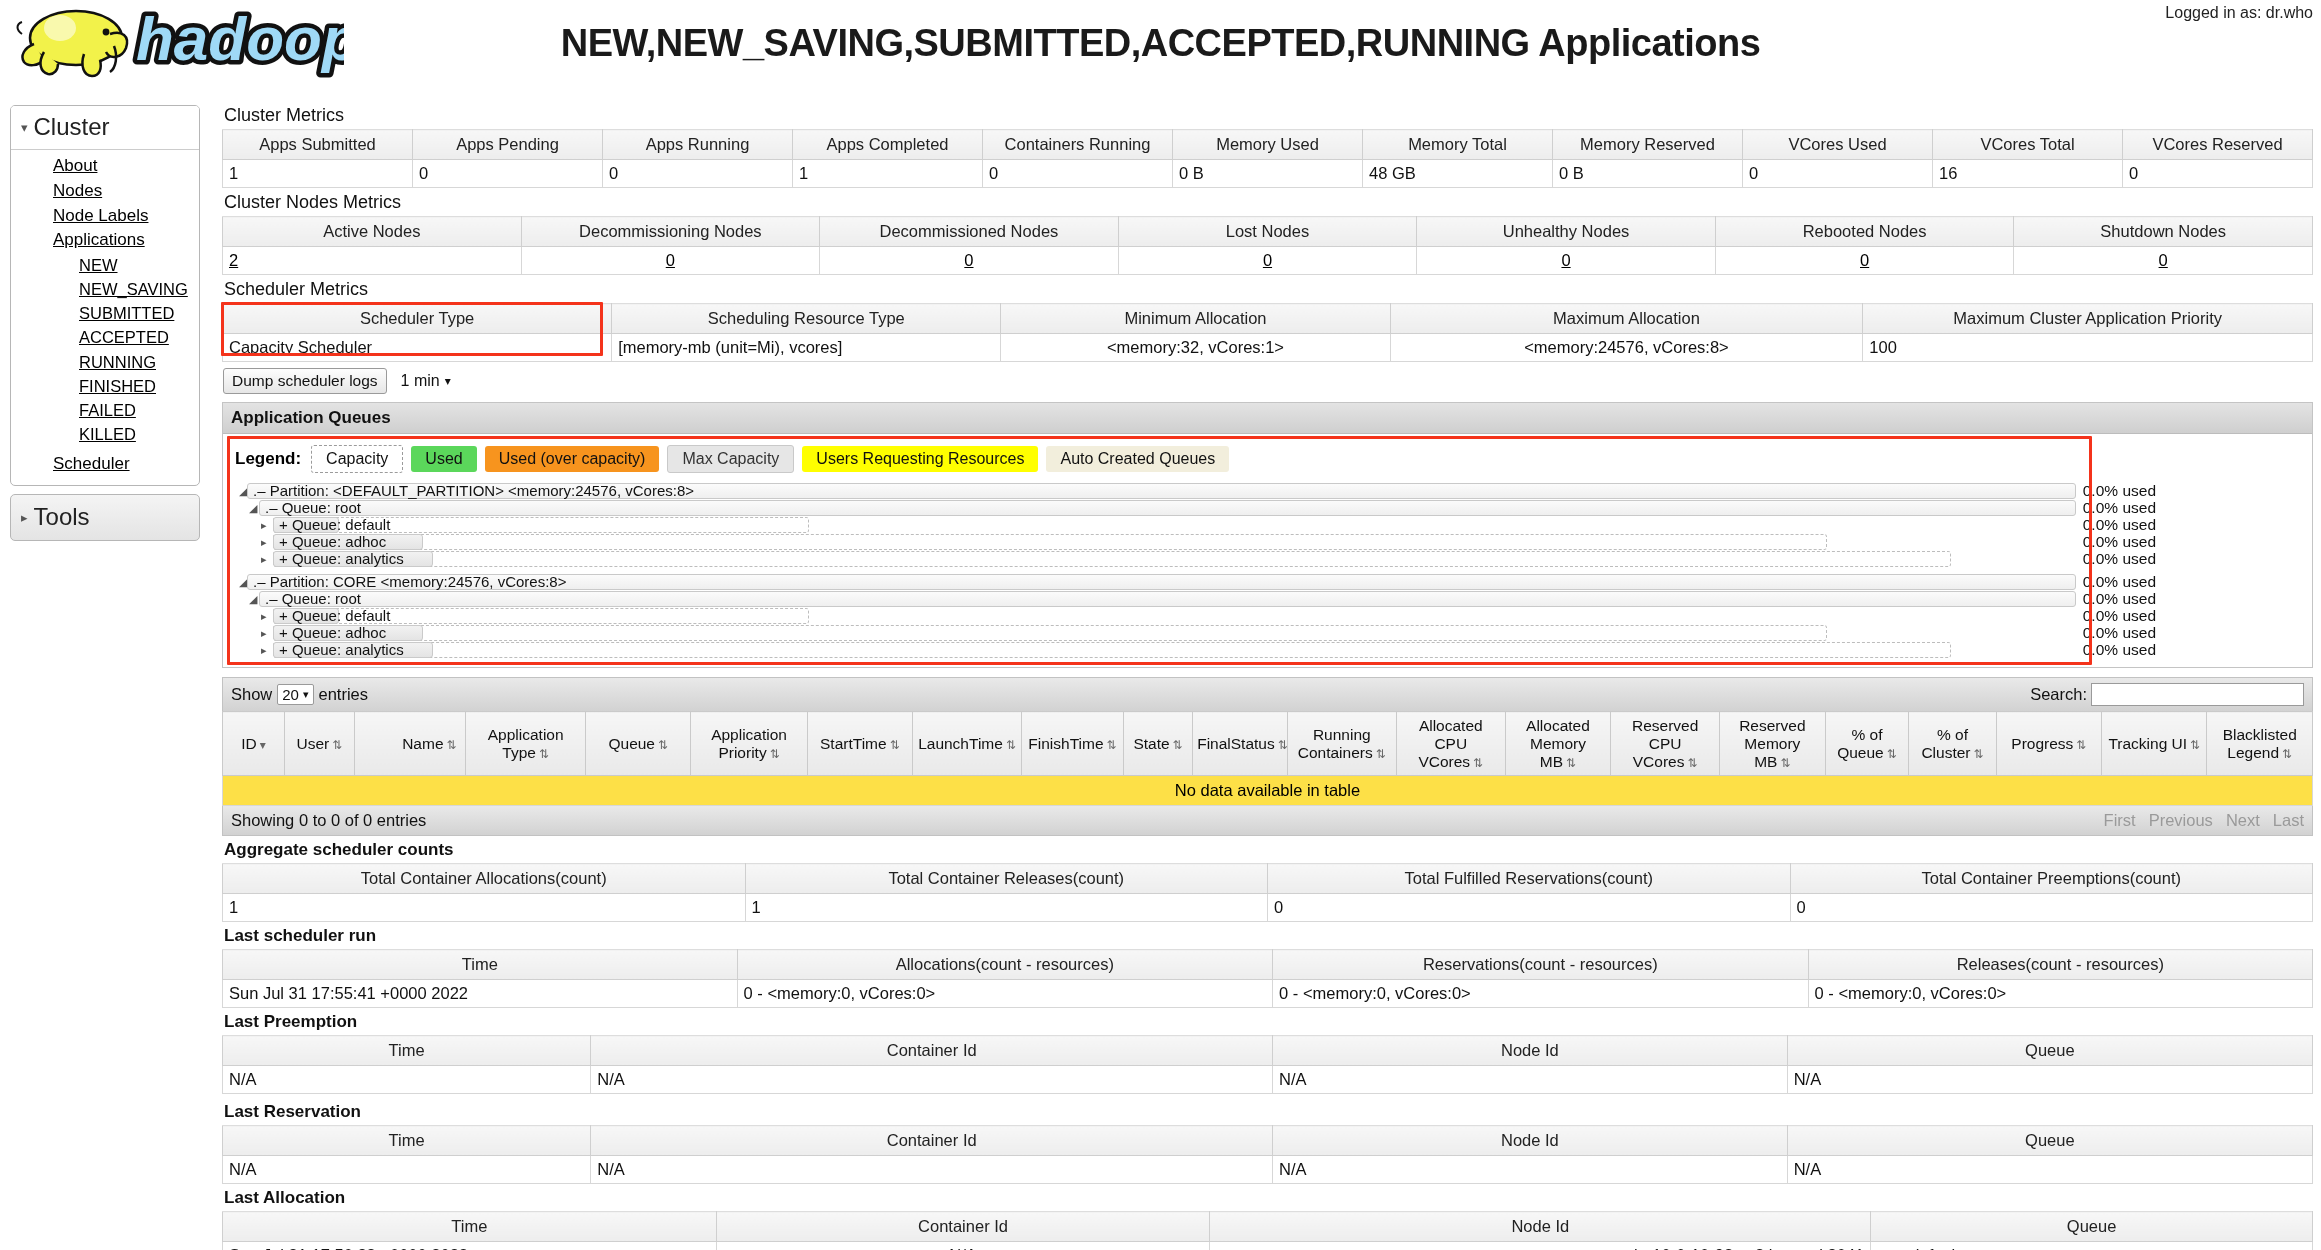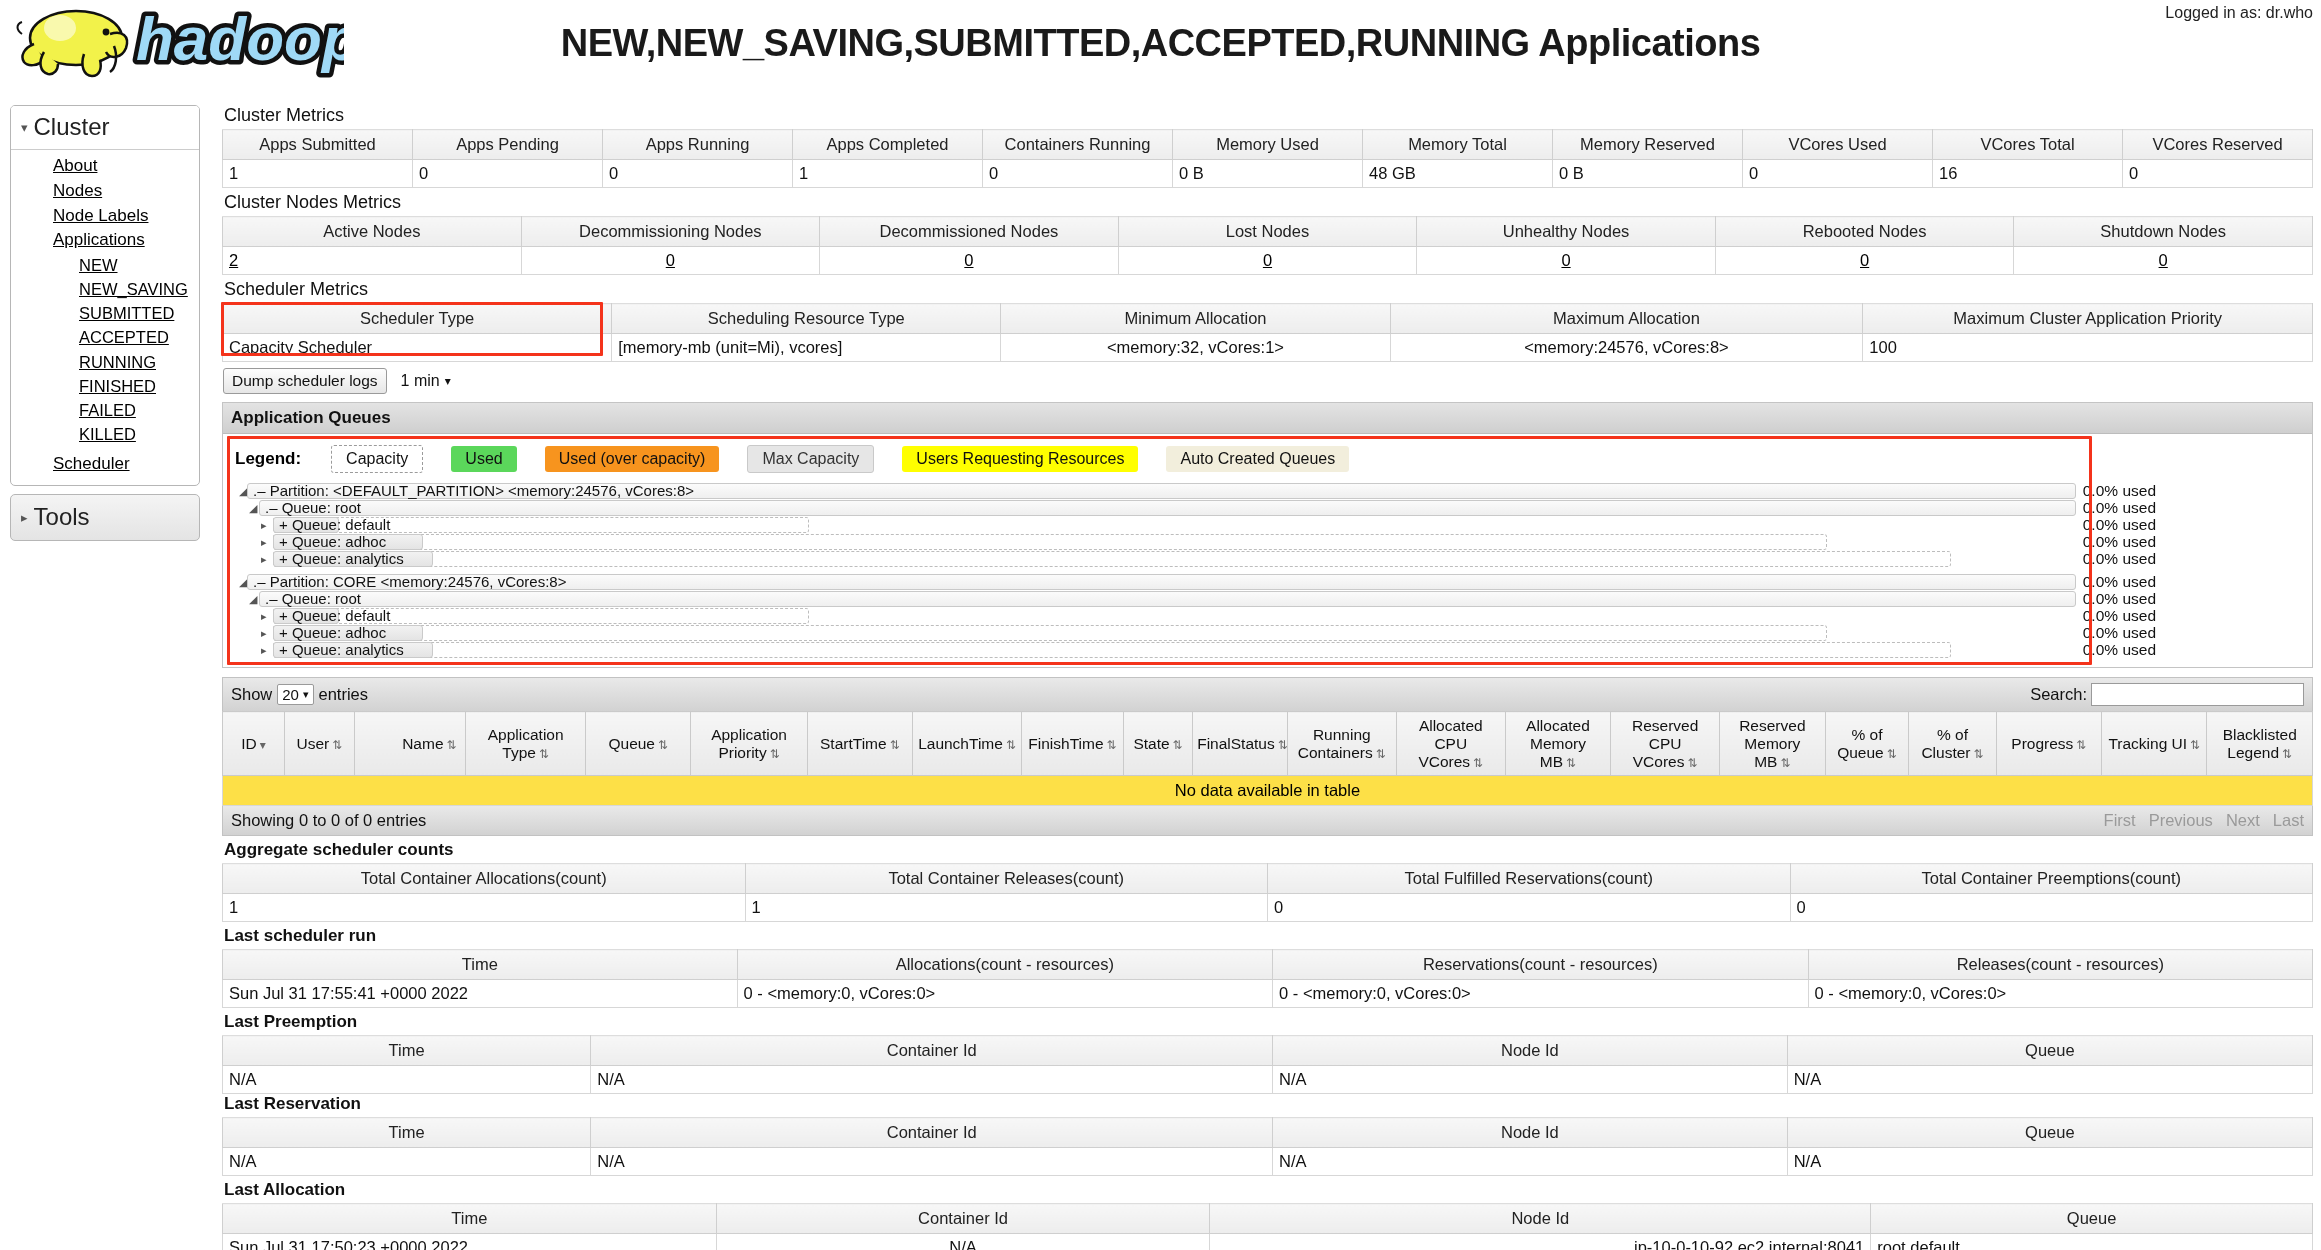--- a/index.html
+++ b/index.html
@@ -64,21 +64,21 @@
   .sel-min{font-size:16px;color:#111;display:inline-flex;align-items:center;gap:5px;cursor:pointer;}
   .sel-min .cv{font-size:12px;}
   
   .panel{border:1px solid #c4c4c4;}
   .panel-head{
     background:linear-gradient(#e3e3e3,#cfcfcf);
     border-bottom:1px solid #bcbcbc;
     font-weight:bold;font-size:17px;color:#111;padding:5px 8px;
   }
   .queues-wrap{position:relative;padding:7px 6px 8px 6px;background:#fff;}
-  .legend{display:flex;align-items:center;gap:28px;padding:4px 4px 10px 6px;}
+  .legend{display:flex;align-items:center;gap:8px;padding:4px 4px 10px 6px;}
   .legend-label{font-weight:bold;font-size:17px;margin-right:2px;}
   .lg{font-size:16px;padding:4px 14px;border-radius:3px;white-space:nowrap;cursor:pointer;}
   .lg-cap{border:1px dashed #9b9b9b;background:#fff;color:#111;}
   .lg-used{background:#5bd75b;color:#111;}
   .lg-over{background:#f7941e;color:#111;}
   .lg-max{background:#e6e6e6;border:1px solid #c9c9c9;color:#333;}
   .lg-users{background:#ffff00;color:#111;}
   .lg-auto{background:#f2eedc;color:#111;}
   
   .qrow{position:relative;height:16px;margin:0 0 1px 0;}
@@ -451,21 +451,21 @@
     </tr>
     <tr>
       <td>N/A</td>
       <td>N/A</td>
       <td>N/A</td>
       <td>N/A</td>
     </tr>
   </tbody>
     </table>
 
-  <div class="sec-title bold" style="margin-top:0">Last Reservation</div>
+  <div class="sec-title bold" style="margin-top:8px">Last Reservation</div>
   <table class="grid">
     <tbody>
         <tr>
       <th style="width:17%">Time</th>
       <th style="width:32%">Container Id</th>
       <th style="width:24%">Node Id</th>
       <th>Queue</th>
     </tr>
     <tr>
       <td>N/A</td>

